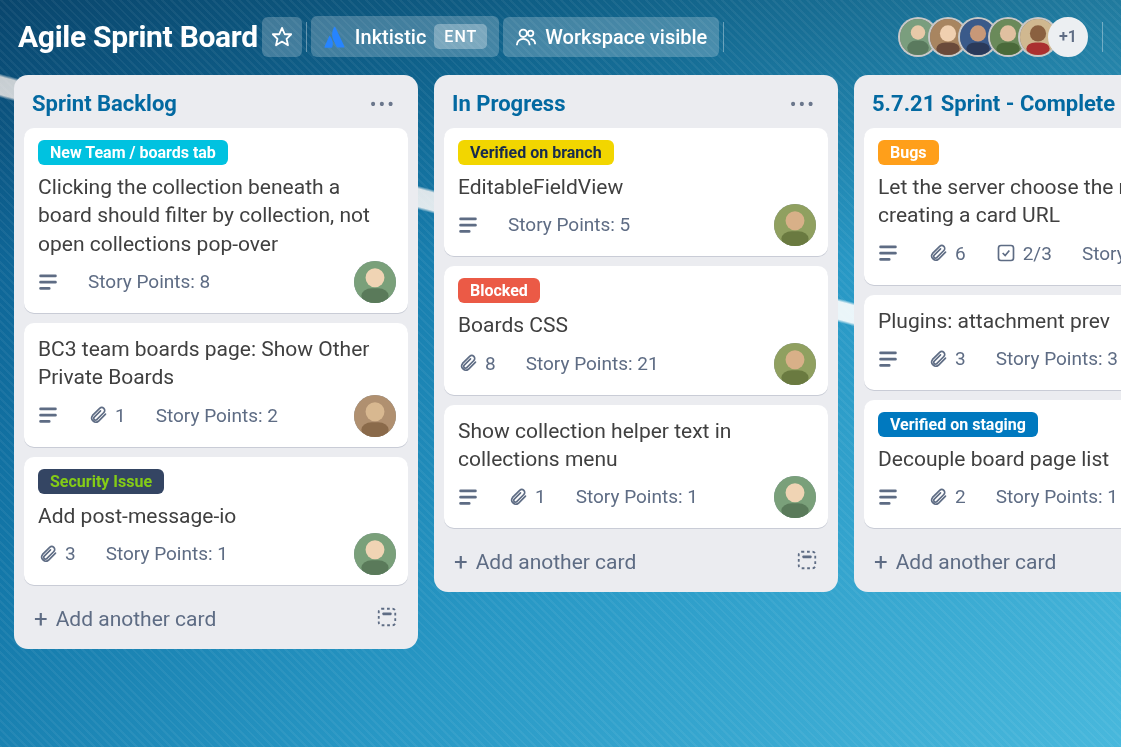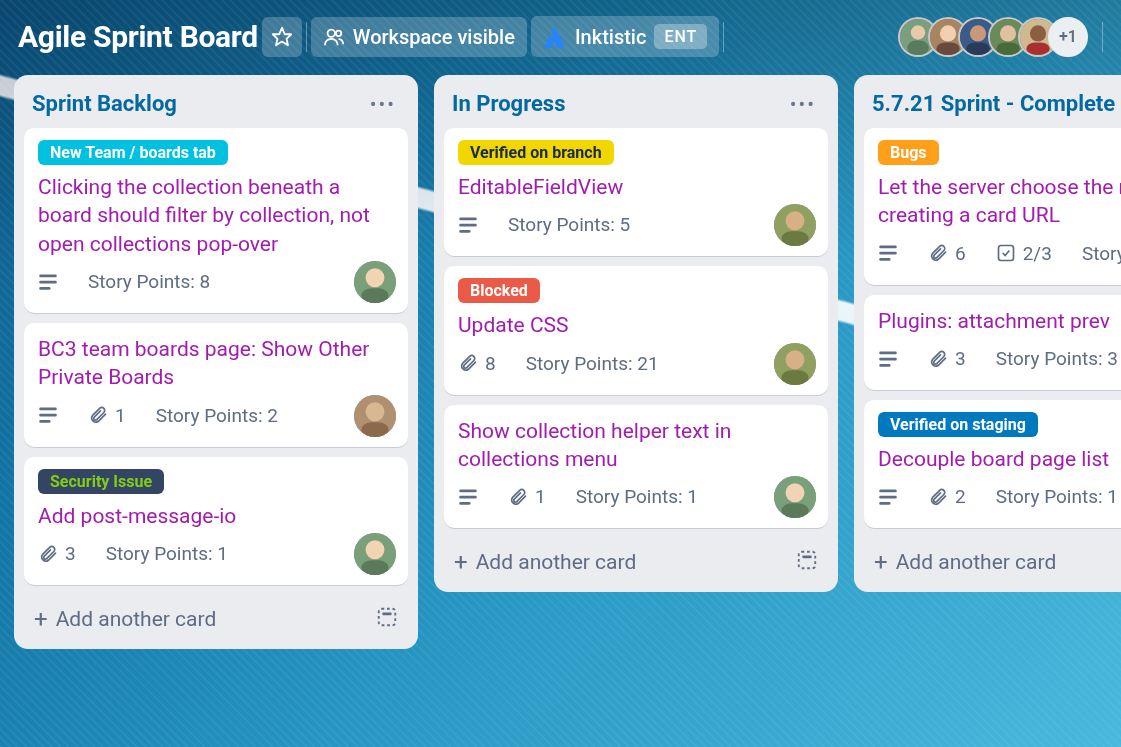--- a/index.html
+++ b/index.html
@@ -112,21 +112,21 @@
     display: inline-block;
     font-size: 16px;
     font-weight: 700;
     padding: 3px 12px;
     border-radius: 6px;
     color: #fff;
     margin-bottom: 8px;
   }
   .card-title {
     font-size: 21px;
-    color: #a21caf;
+    color: #404040;
     line-height: 1.35;
     font-weight: 400;
   }
   .card-footer {
     display: flex;
     align-items: center;
     gap: 30px;
     margin-top: 12px;
     color: #5e6c84;
     font-size: 19px;
@@ -164,35 +164,35 @@
 
 <div class="topbar">
   <div class="board-title">Agile Sprint Board</div>
   <div class="tb-btn square">
     <svg width="22" height="22" viewBox="0 0 24 24" fill="none" stroke="#fff" stroke-width="2" stroke-linejoin="round">
         <polygon points="12 2 15 9 22 9 17 14 18.5 21 12 17 5.5 21 7 14 2 9 9 9"></polygon>
       </svg>
   </div>
   <div class="divider"></div>
   <div class="tb-btn">
+    <svg class="atl-logo" width="24" height="24" viewBox="0 0 32 32">
+        <path fill="#2684FF" d="M9.5 15c-.4-.5-1.1-.4-1.4.2L2 29c-.3.6.2 1.3.9 1.3h8.5c.4 0 .7-.2.9-.6 1.9-4 .7-10-2.8-14.7z"></path>
+        <path fill="#2684FF" d="M15 2.5c-3.5 5.5-3.7 12.3-.9 18l4.2 8.9c.2.4.5.6.9.6h8.5c.7 0 1.1-.7.9-1.3L16.3 2.7c-.3-.6-1-.7-1.3-.2z"></path>
+      </svg>
+    <span>Inktistic</span>
+    <span class="ent-badge">ENT</span>
+  </div>
+  <div class="tb-btn">
     <svg width="22" height="22" viewBox="0 0 24 24" fill="none" stroke="#fff" stroke-width="2">
         <circle cx="9" cy="8" r="4"></circle>
         <path d="M2 21c0-4 3-7 7-7s7 3 7 7"></path>
         <circle cx="17" cy="8" r="3"></circle>
         <path d="M22 20c0-3-2-5.5-5-6"></path>
       </svg>
     <span>Workspace visible</span>
-  </div>
-  <div class="tb-btn">
-    <svg class="atl-logo" width="24" height="24" viewBox="0 0 32 32">
-        <path fill="#2684FF" d="M9.5 15c-.4-.5-1.1-.4-1.4.2L2 29c-.3.6.2 1.3.9 1.3h8.5c.4 0 .7-.2.9-.6 1.9-4 .7-10-2.8-14.7z"></path>
-        <path fill="#2684FF" d="M15 2.5c-3.5 5.5-3.7 12.3-.9 18l4.2 8.9c.2.4.5.6.9.6h8.5c.7 0 1.1-.7.9-1.3L16.3 2.7c-.3-.6-1-.7-1.3-.2z"></path>
-      </svg>
-    <span>Inktistic</span>
-    <span class="ent-badge">ENT</span>
   </div>
   <div class="divider"></div>
   <div class="avatars">
     <div class="avatar">
         <svg viewBox="0 0 40 40">
           <rect fill="#7a9e7e" width="40" height="40"></rect>
           <circle cx="20" cy="15" r="8" fill="#e8c9a8"></circle>
           <rect x="8" y="24" width="24" height="16" rx="10" fill="#5a7a5e"></rect>
         </svg>
       </div>
@@ -311,21 +311,21 @@
               <rect x="1" y="7" width="14" height="2.2" rx="1"></rect>
               <rect x="1" y="12" width="9" height="2.2" rx="1"></rect>
             </svg>
           </span>
           <span class="story-pts"><span>Story Points: </span><span>5</span></span>
         </div><div class="card-avatar"><svg viewBox="0 0 40 40">
             <rect fill="#90a060" width="40" height="40"></rect>
             <circle cx="20" cy="16" r="9" fill="#d8b088"></circle>
             <rect x="7" y="26" width="26" height="14" rx="10" fill="#6a7a40"></rect>
           </svg></div></div>
-      <div class="card"><span class="label" style="background:#eb5a46;color:#fff">Blocked</span><br><div class="card-title">Update CSS</div><div class="card-footer">
+      <div class="card"><span class="label" style="background:#eb5a46;color:#fff">Blocked</span><br><div class="card-title">Boards CSS</div><div class="card-footer">
           <span class="badge">
             <svg viewBox="0 0 24 24" stroke-width="2" stroke-linecap="round">
               <path d="M21 11l-8.5 8.5a5 5 0 01-7-7L14 4a3.5 3.5 0 015 5l-8.5 8.5a2 2 0 01-3-3L15 7"></path>
             </svg>
             <span>8</span>
           </span>
           <span class="story-pts"><span>Story Points: </span><span>21</span></span>
         </div><div class="card-avatar"><svg viewBox="0 0 40 40">
             <rect fill="#90a060" width="40" height="40"></rect>
             <circle cx="20" cy="16" r="9" fill="#d8b088"></circle>

